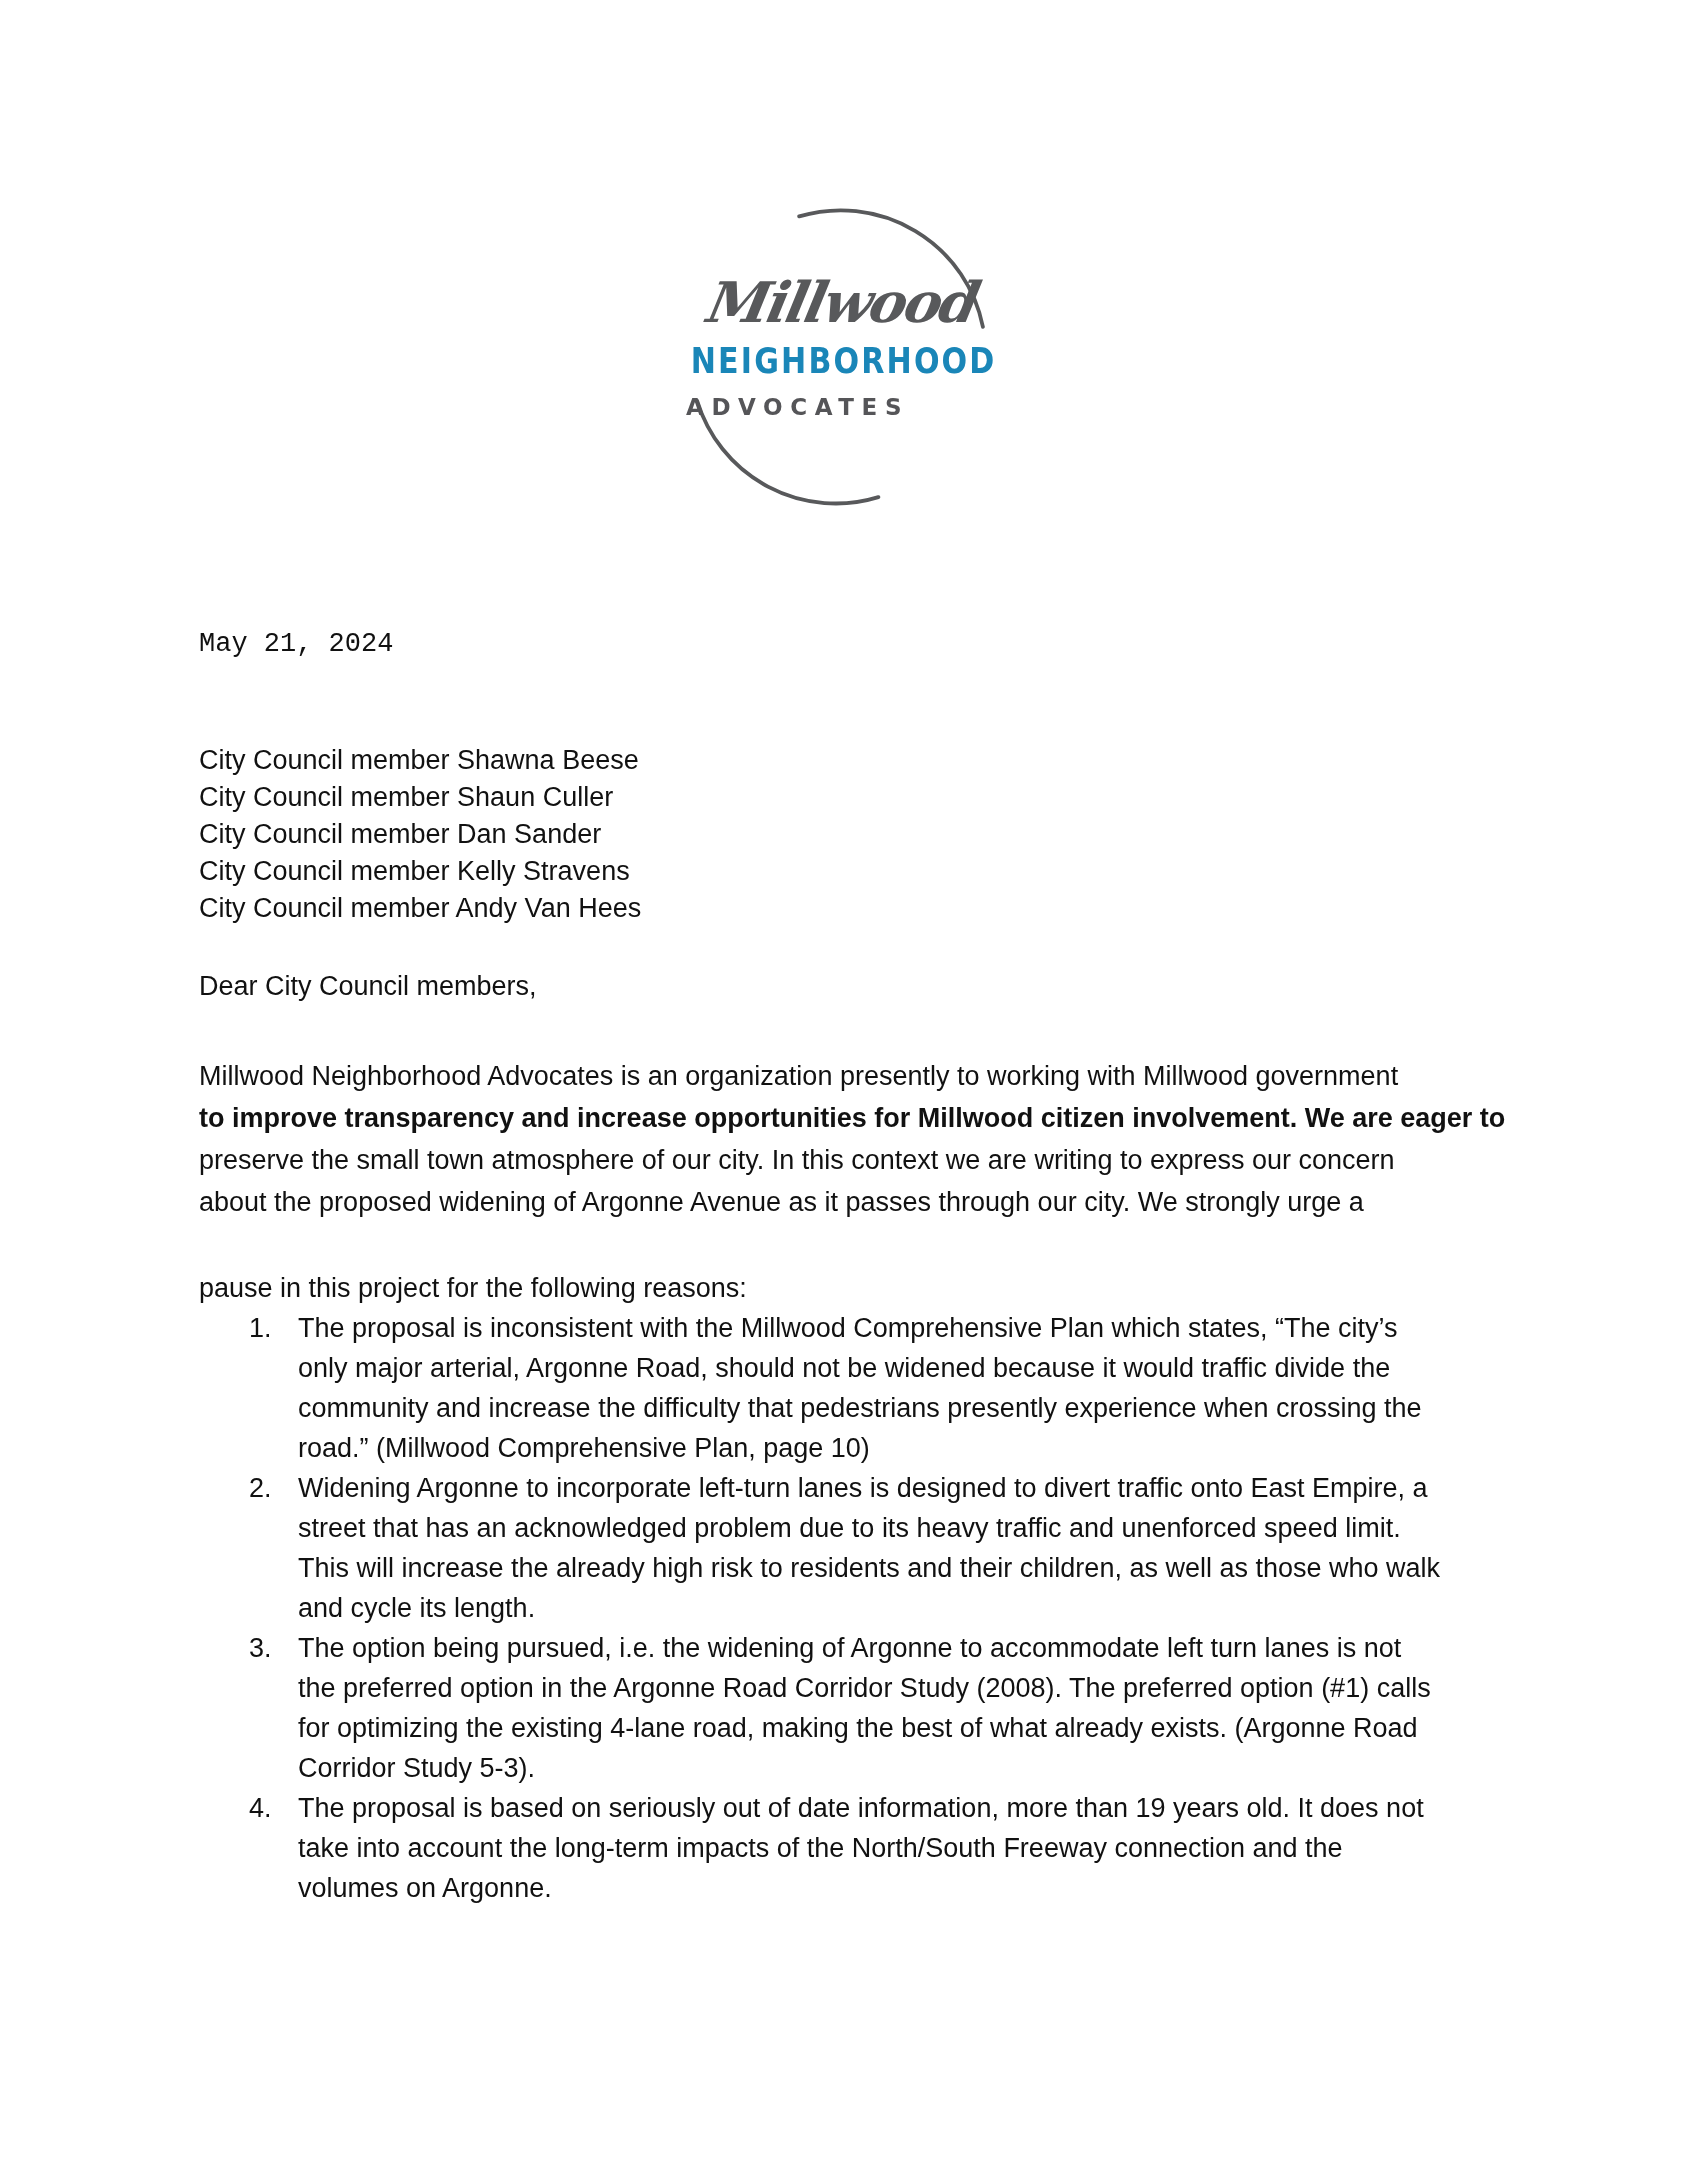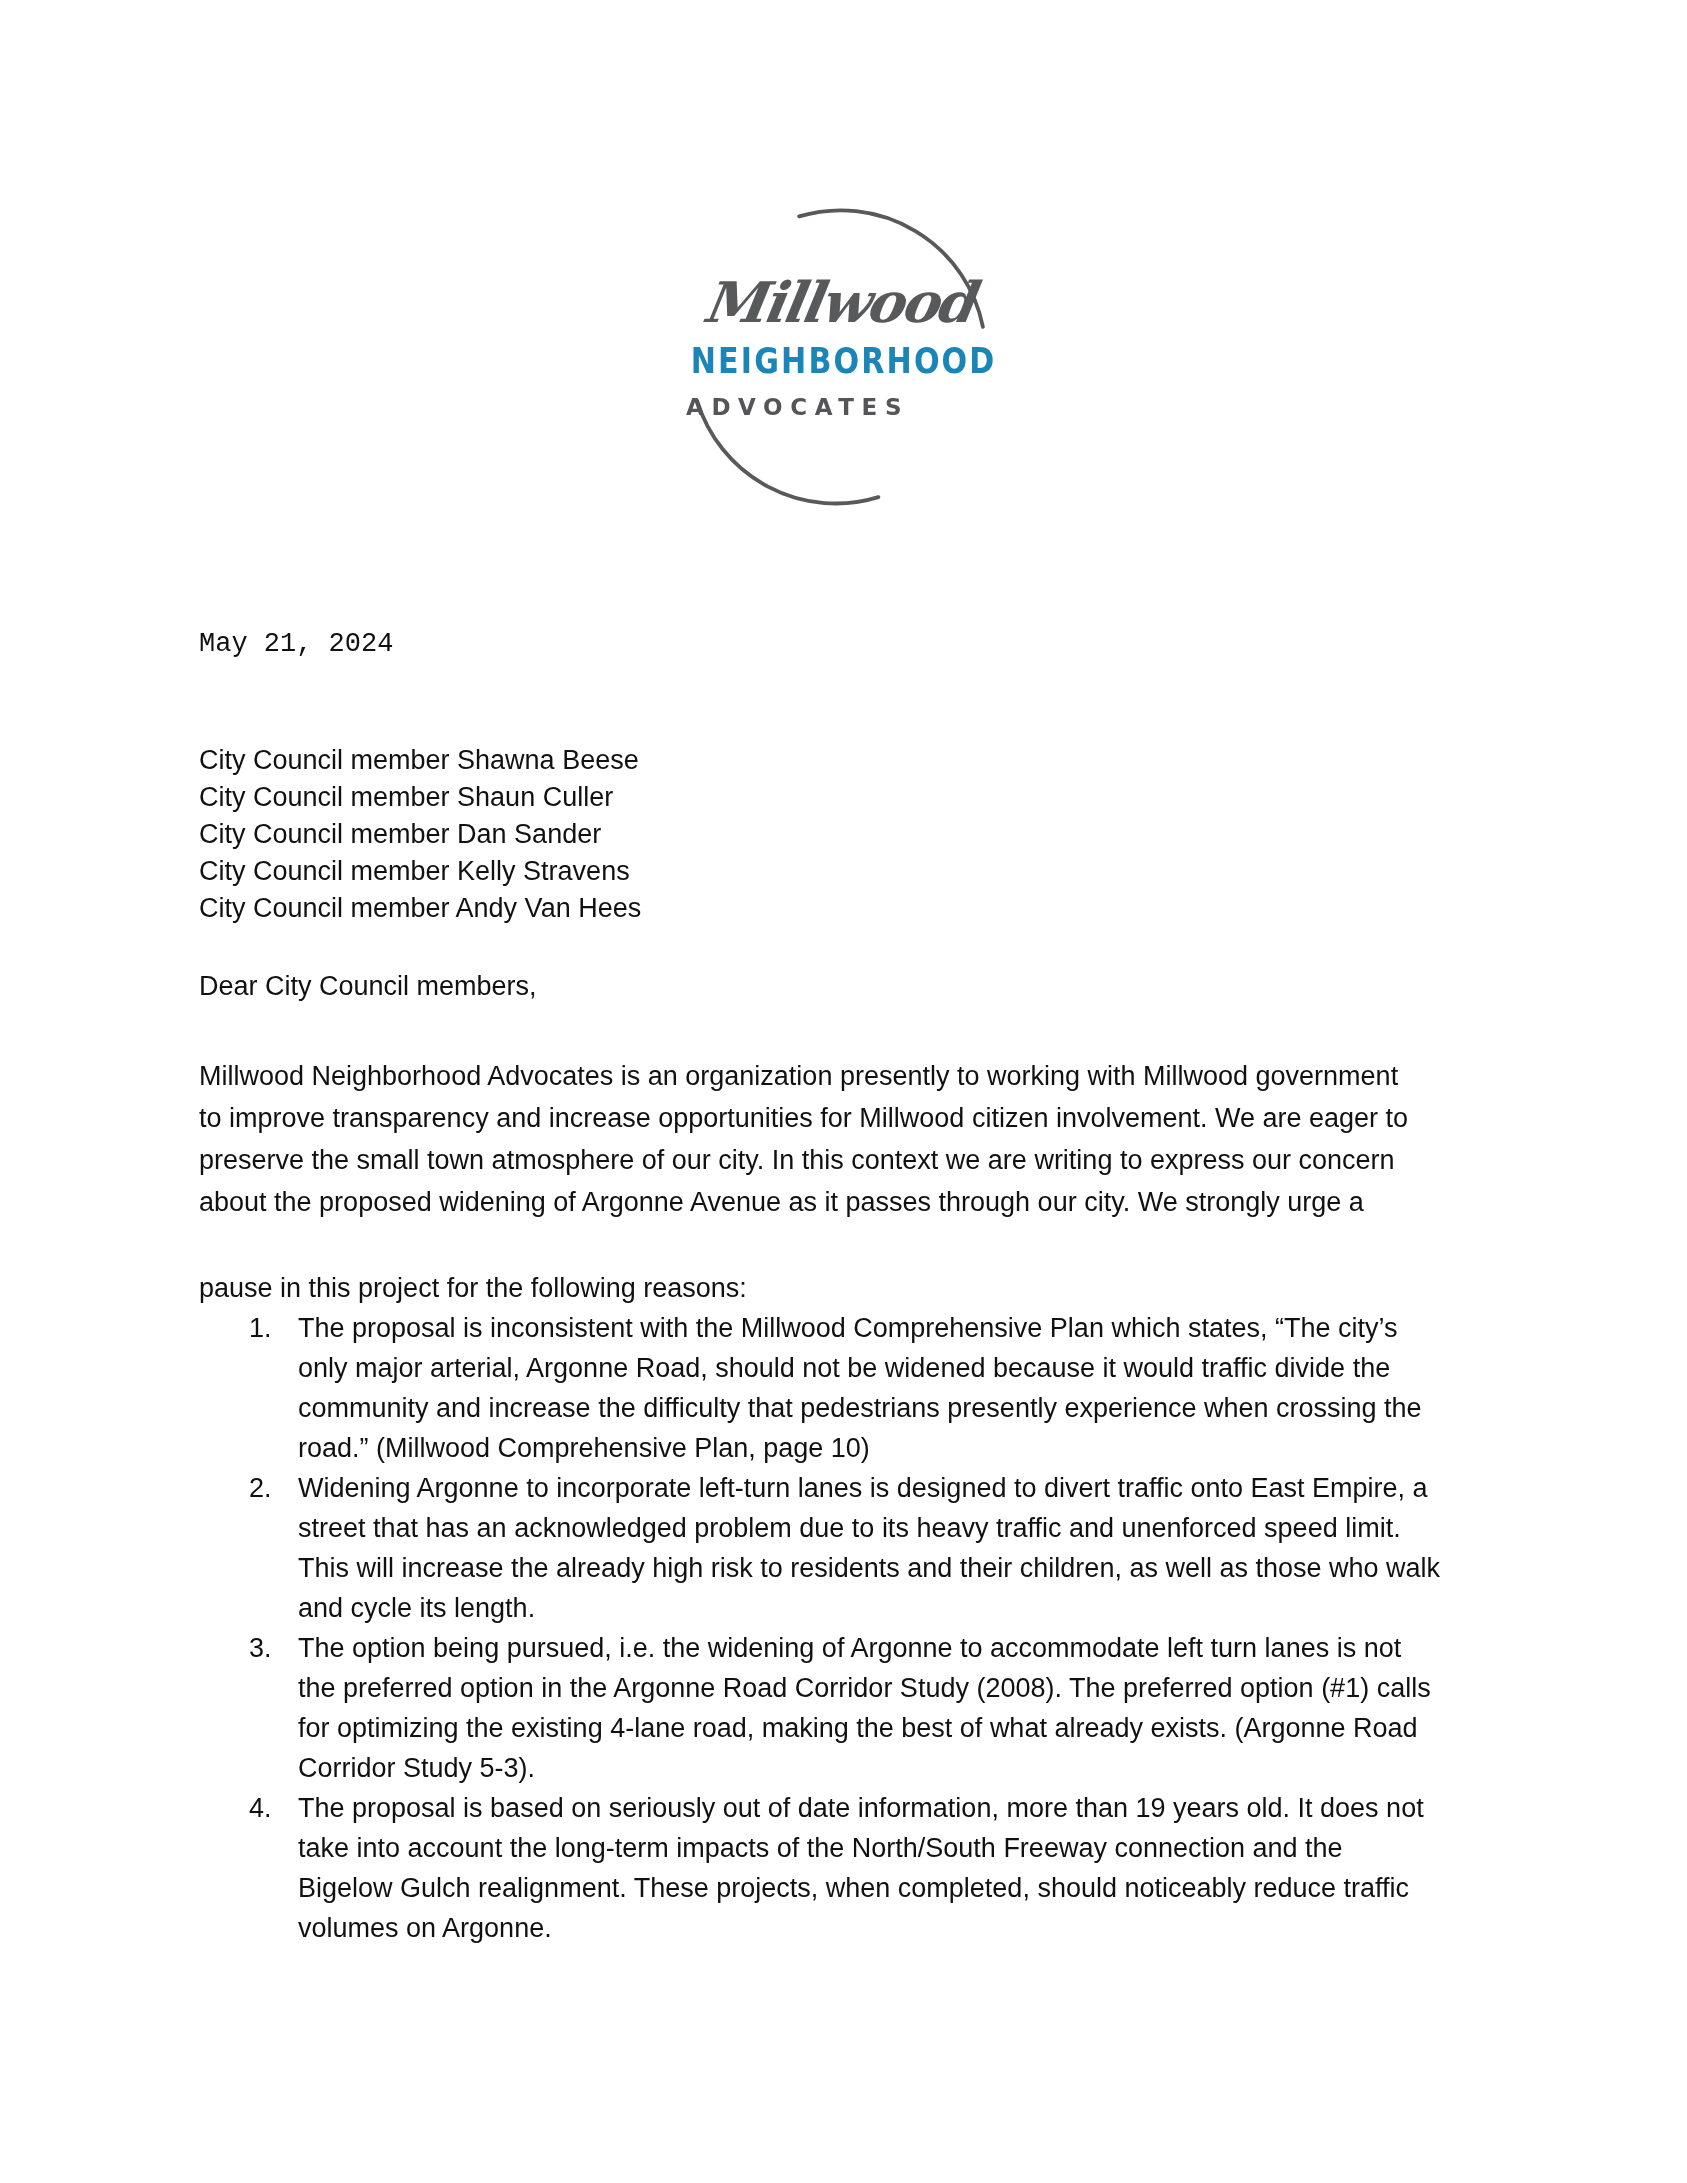--- a/index.html
+++ b/index.html
@@ -60,21 +60,21 @@
     <div class="recipient">City Council member Shaun Culler</div>
     <div class="recipient">City Council member Dan Sander</div>
     <div class="recipient">City Council member Kelly Stravens</div>
     <div class="recipient">City Council member Andy Van Hees</div>
   </div>
 
   <div class="txt salutation">Dear City Council members,</div>
 
   <div class="para">
     <div class="para-line" style="display: block;">Millwood Neighborhood Advocates is an organization presently to working with Millwood government</div>
-    <div class="para-line" style="display: block;">to improve transparency and increase opportunities for Millwood citizen involvement.  We are eager to</div>
+    <div class="para-line" style="display: block; font-weight: bold;">to improve transparency and increase opportunities for Millwood citizen involvement.  We are eager to</div>
     <div class="para-line" style="display: block;">preserve the small town atmosphere of our city.  In this context we are writing to express our concern</div>
     <div class="para-line" style="display: block;">about the proposed widening of Argonne Avenue as it passes through our city.  We strongly urge a</div>
     <div class="para-line" style="display: block; margin-top: 44px;">pause in this project for the following reasons:</div>
   </div>
 
   <ol class="reasons">
     <li class="reason">
       <span class="reason-num">1.</span>
       <div class="reason-line" style="display: block;">The proposal is inconsistent with the Millwood Comprehensive Plan which states, “The city’s</div>
       <div class="reason-line" style="display: block;">only major arterial, Argonne Road, should not be widened because it would traffic divide the</div>
@@ -92,19 +92,18 @@
       <span class="reason-num">3.</span>
       <div class="reason-line" style="display: block;">The option being pursued, i.e. the widening of Argonne to accommodate left turn lanes is not</div>
       <div class="reason-line" style="display: block;">the preferred option in the Argonne Road Corridor Study (2008).  The preferred option (#1) calls</div>
       <div class="reason-line" style="display: block;">for optimizing the existing 4-lane road, making the best of what already exists. (Argonne Road</div>
       <div class="reason-line" style="display: block;">Corridor Study 5-3).</div>
     </li>
     <li class="reason">
       <span class="reason-num">4.</span>
       <div class="reason-line" style="display: block;">The proposal is based on seriously out of date information, more than 19 years old.  It does not</div>
       <div class="reason-line" style="display: block;">take into account the long-term impacts of the North/South Freeway connection and the</div>
-      <div class="reason-line" style="display: block;">Bigelow Gulch realignment.  These projects, when completed, should noticeably reduce traffic</div>
       <div class="reason-line" style="display: block;">volumes on Argonne.</div>
     </li>
   </ol>
 
 </div>
 
 
 </body></html>

